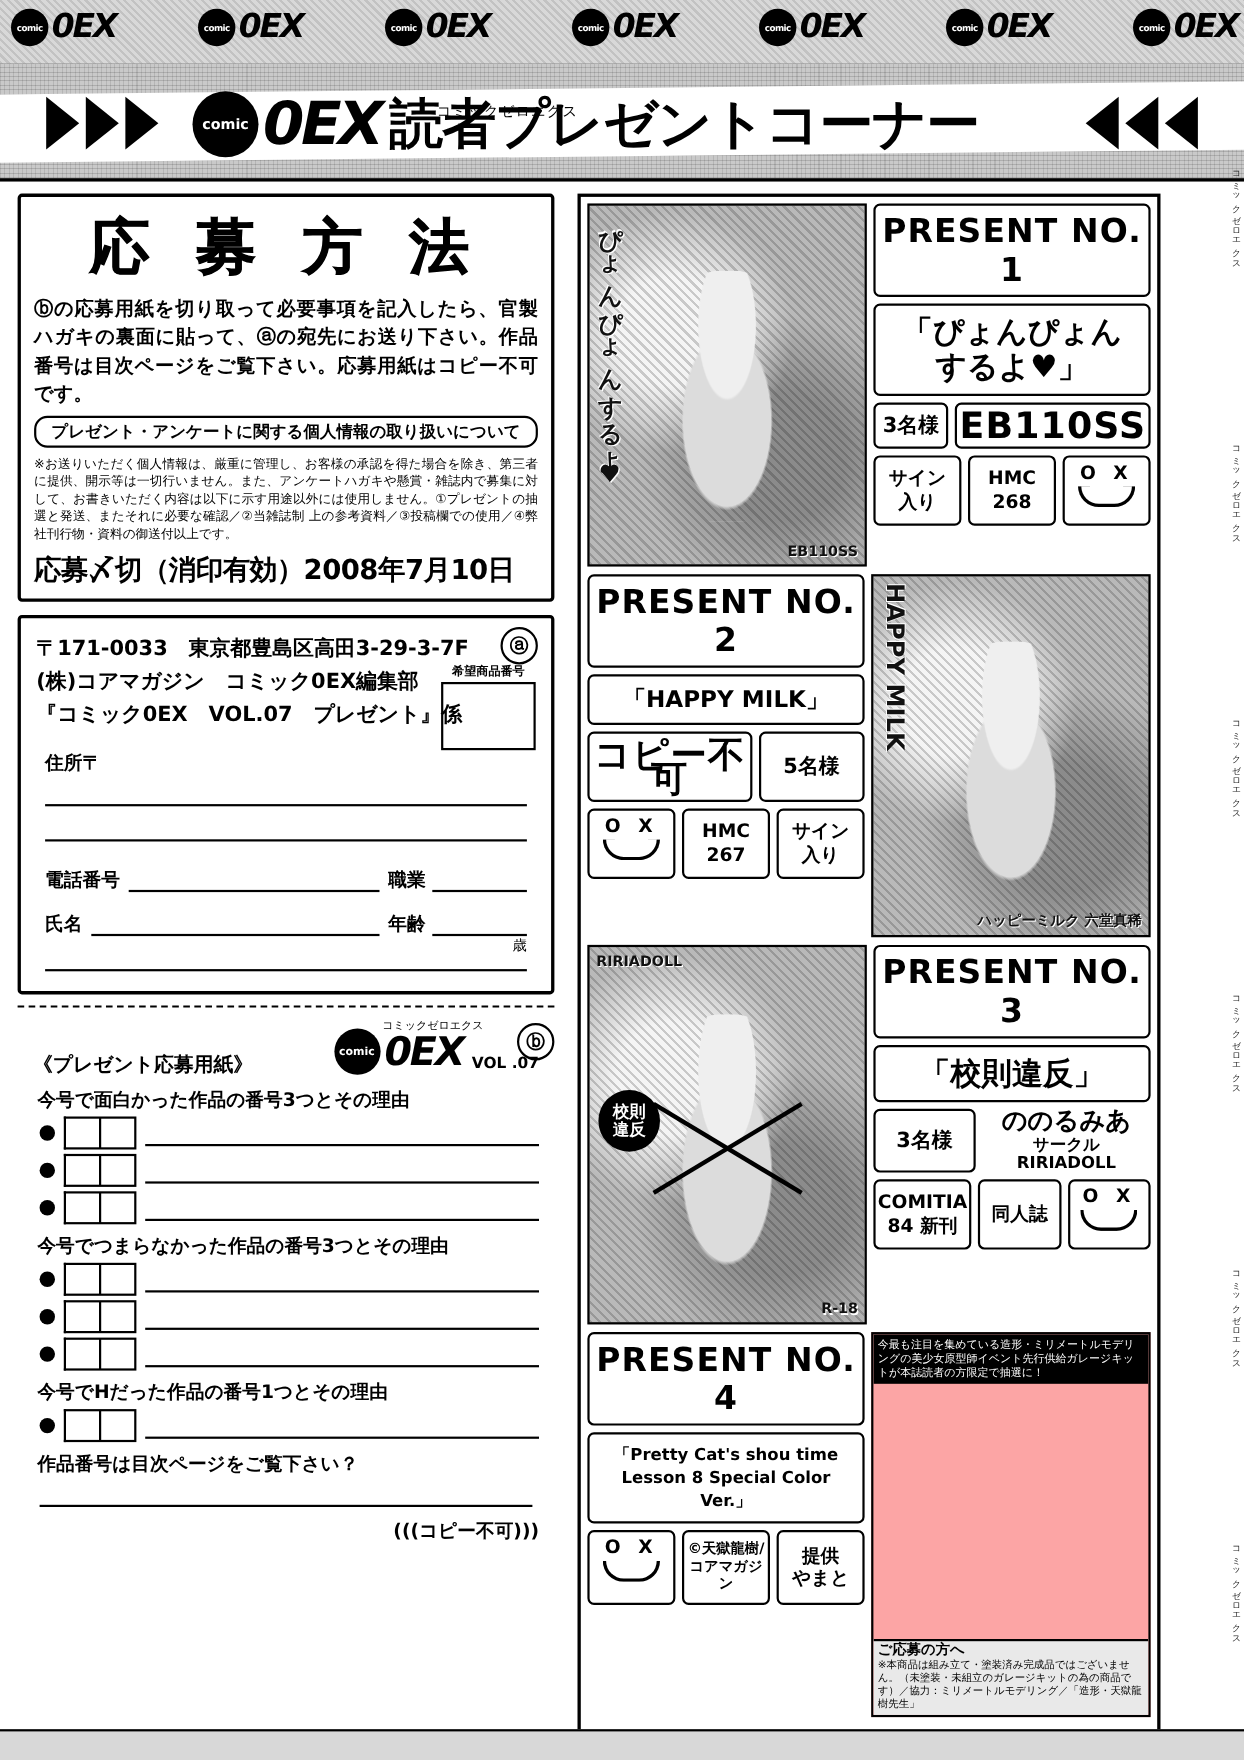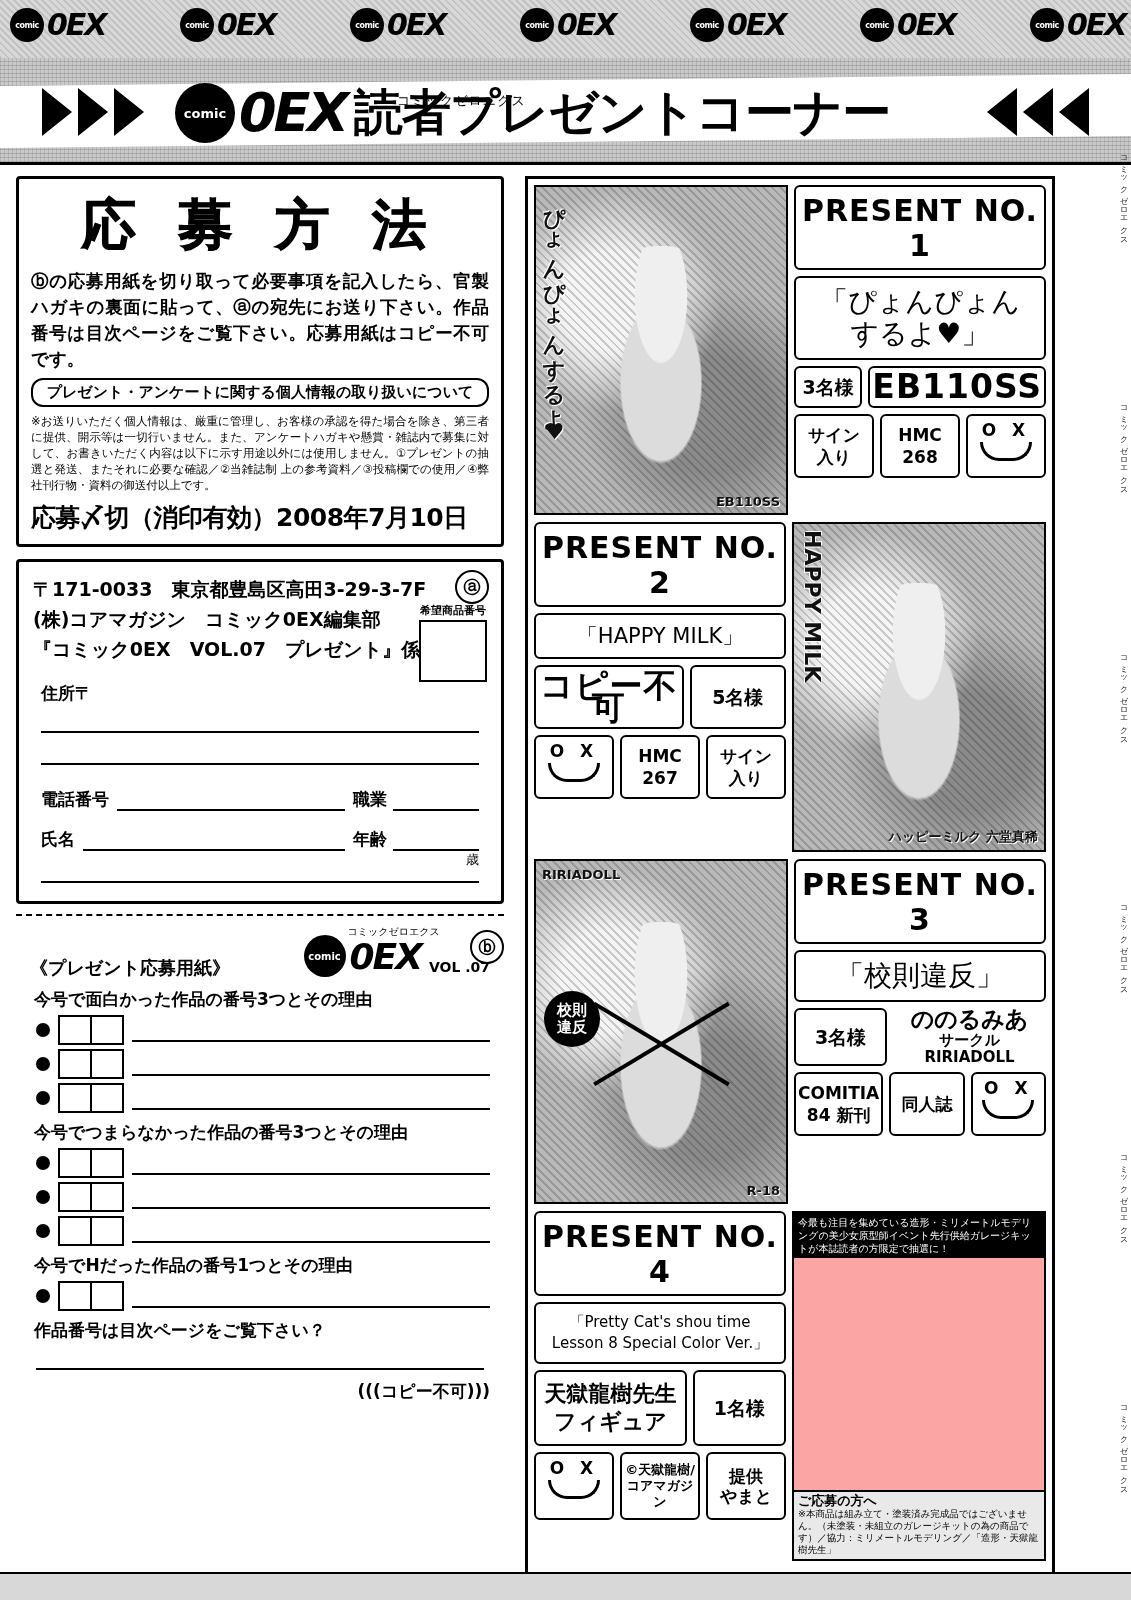--- a/index.html
+++ b/index.html
@@ -197,21 +197,21 @@
     border: 2px solid #000;
     border-radius: 50%;
     font-size: 17px;
     font-weight: bold;
     display: flex; align-items: center; justify-content: center;
     background: #fff;
   }
   .wish-box {
     position: absolute;
     right: 14px; top: 42px;
-    width: 68px;
+    width: 86px;
   }
   .wish-box .lbl {
     font-size: 11px;
     text-align: center;
     line-height: 14px;
     font-weight: bold;
   }
   .wish-box .bx {
     border: 2px solid #000;
     height: 58px;
@@ -395,21 +395,21 @@
     font-size: 30px;
     font-weight: bold;
     text-align: center;
     padding: 6px 0 5px 0;
     letter-spacing: 1px;
   }
   .ptitle {
     border: 2px solid #000;
     border-radius: 6px;
     font-size: 28px;
-    font-weight: normal;
+    font-weight: bold;
     text-align: center;
     padding: 8px 2px;
     line-height: 32px;
   }
   .ptitle.sm { font-size: 21px; line-height: 26px; }
   .ptitle.xs { font-size: 15px; line-height: 21px; letter-spacing: 0; padding: 8px 4px; }
   .row2 {
     display: flex;
     gap: 6px;
   }
@@ -772,25 +772,20 @@
       <div class="ftr">
         <b>ご応募の方へ</b>
         <div>※本商品は組み立て・塗装済み完成品ではございません。（未塗装・未組立のガレージキットの為の商品です）／協力：ミリメートルモデリング／「造形・天獄龍樹先生」</div>
       </div>
     </div>
     <div class="info">
       <div class="pno">PRESENT NO. 4</div>
       <div class="ptitle xs" style="white-space:pre-line">「Pretty Cat's shou time
 Lesson 8 Special Color Ver.」</div>
       <div class="row2">
-        <div class="chip" style="flex:1.7; font-size:22px; white-space:pre-line; line-height:28px;">天獄龍樹先生
-フィギュア</div>
-        <div class="chip">1名様</div>
-      </div>
-      <div class="row2">
         <div class="smile">
           <div class="ox">O X</div>
           <div class="arc"></div>
         </div>
         <div class="chip" style="font-size:13px; white-space:pre-line; line-height:16px;">©天獄龍樹/
 コアマガジン</div>
         <div class="chip" style="font-size:17px; white-space:pre-line; line-height:20px;">提供
 やまと</div>
       </div>
     </div>

